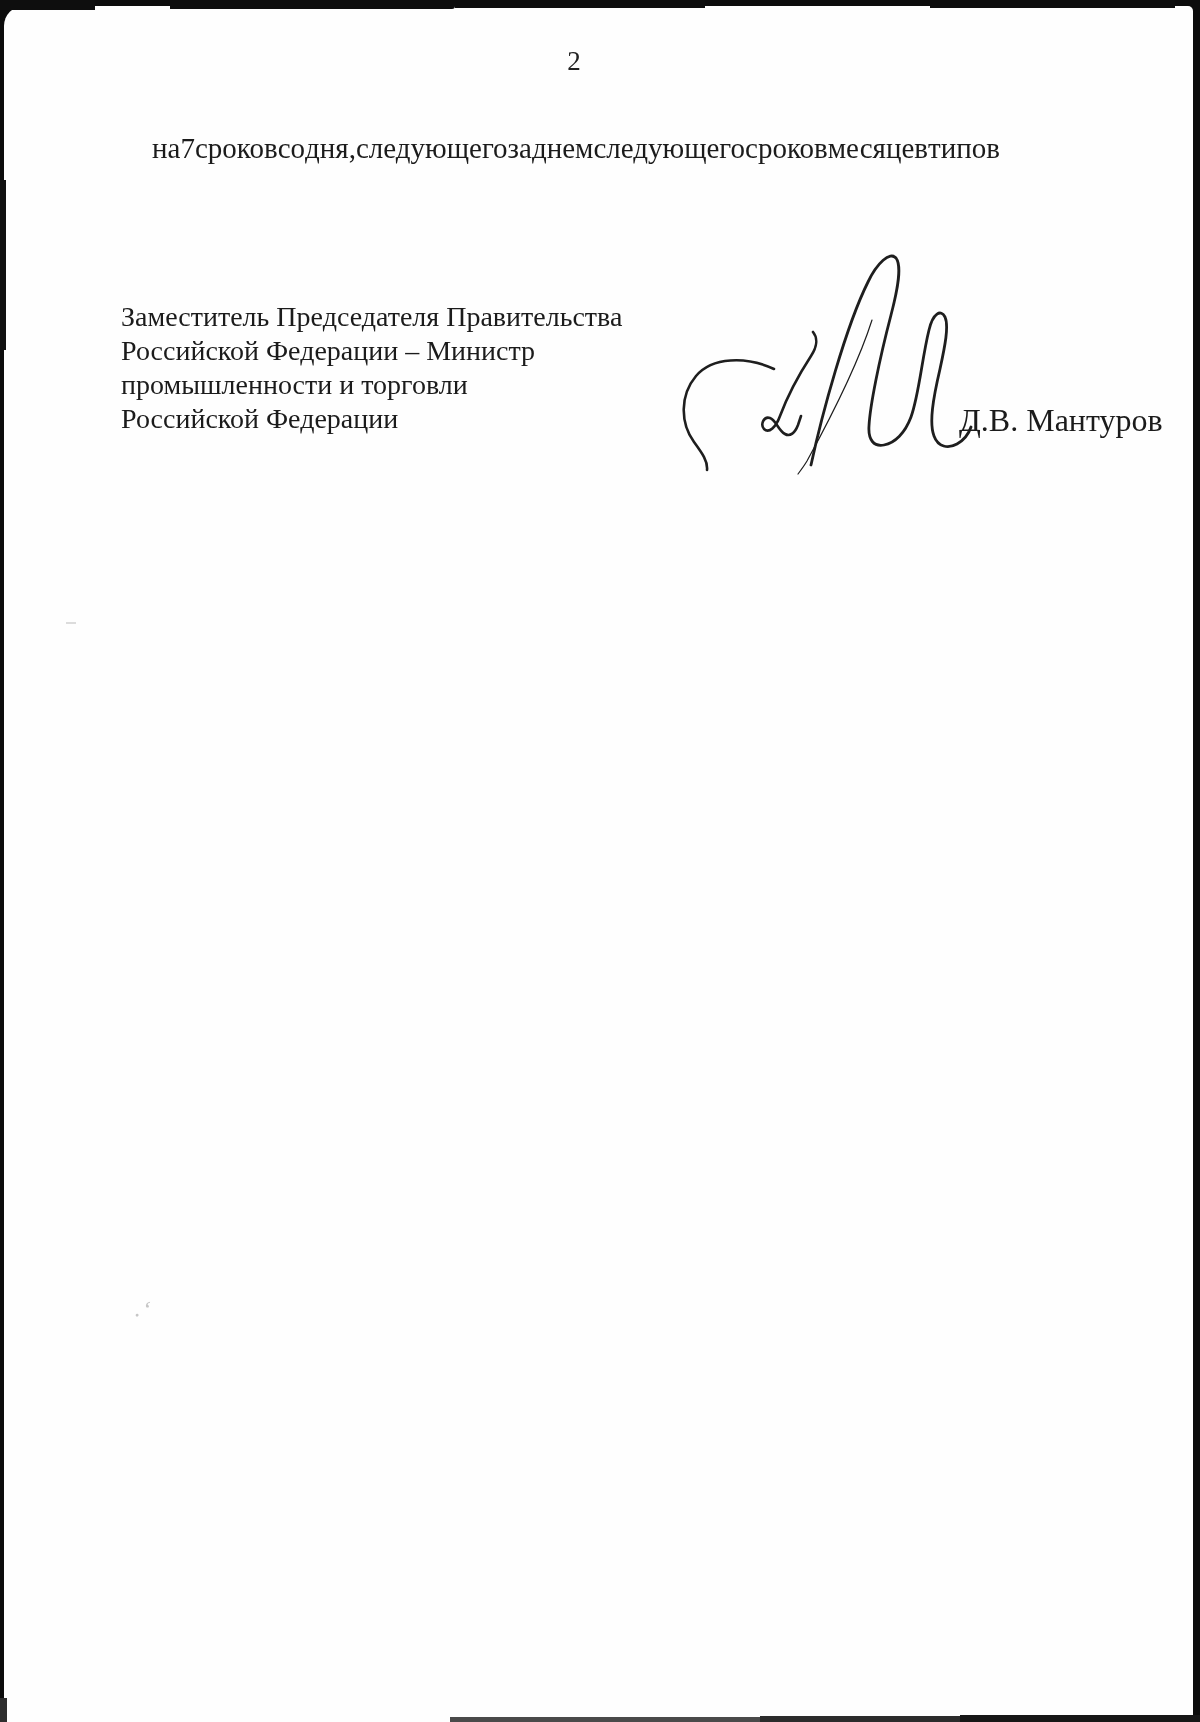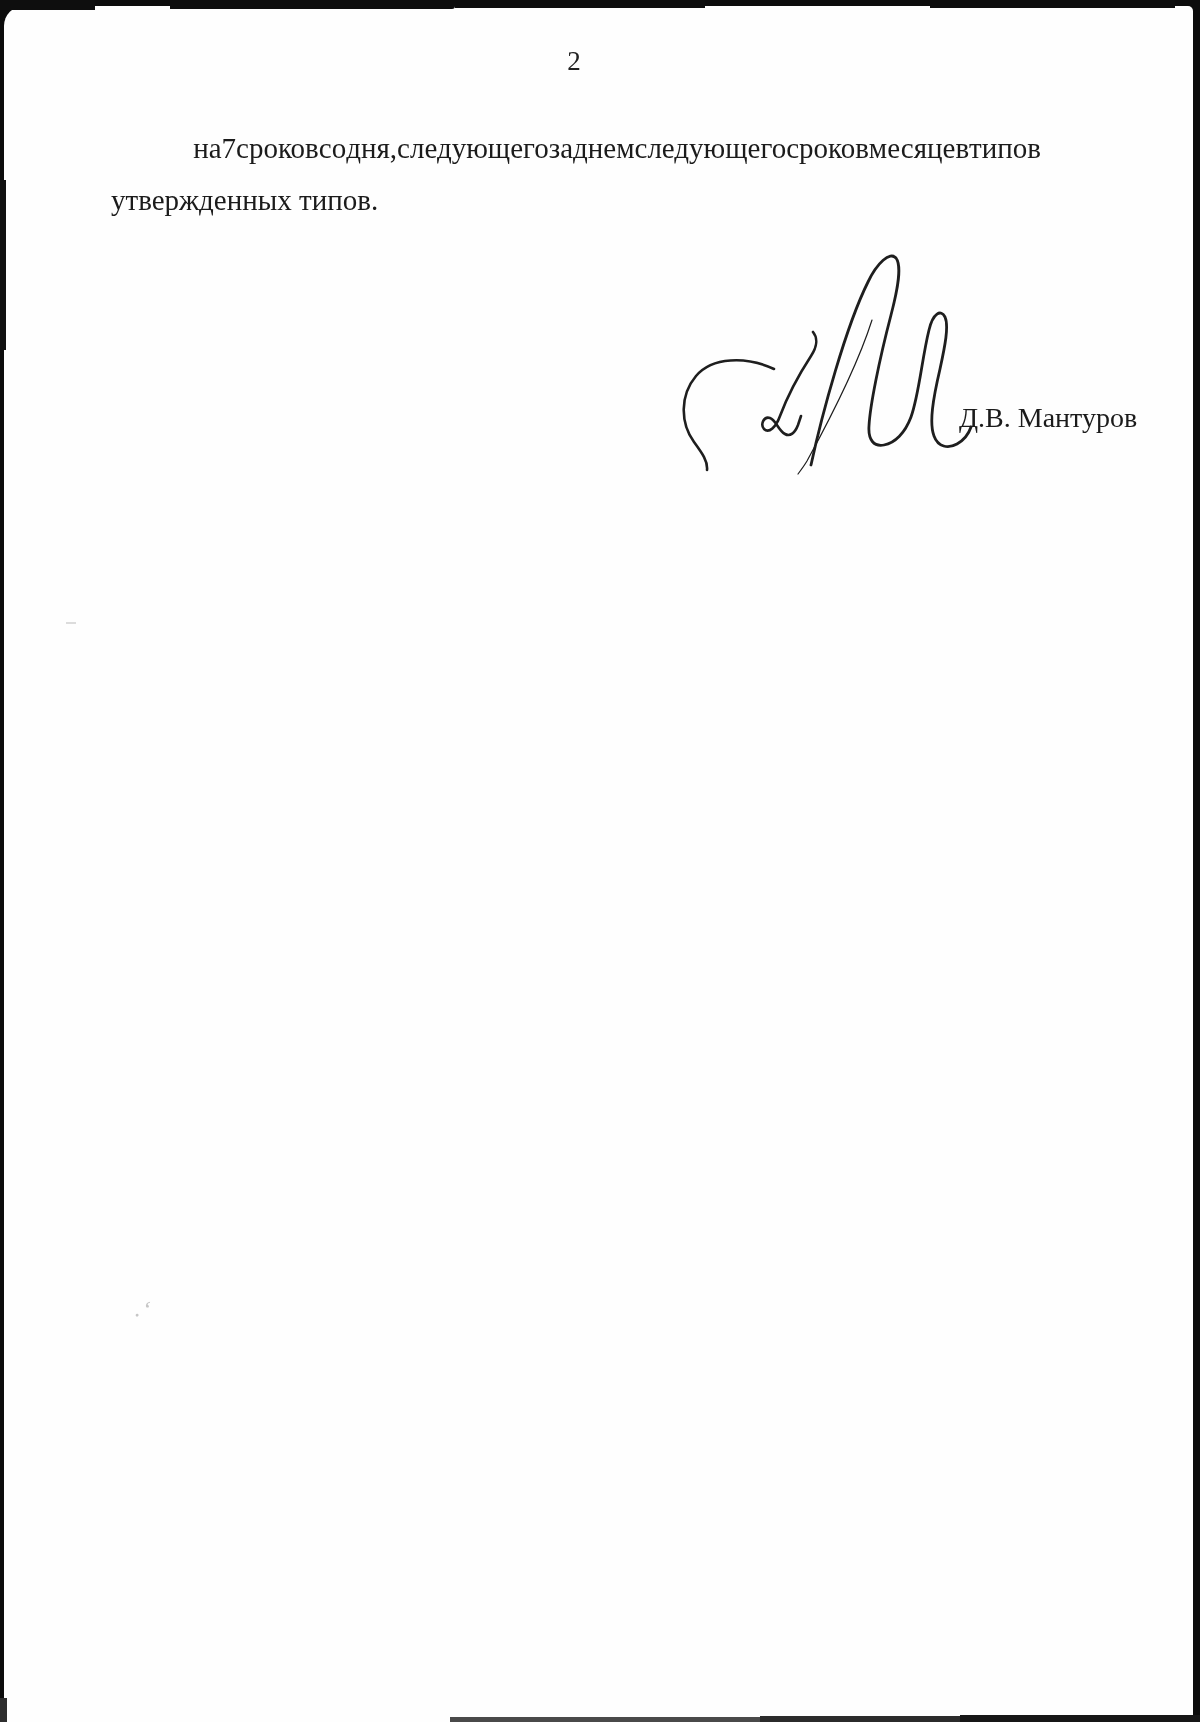--- a/index.html
+++ b/index.html
@@ -52,36 +52,36 @@
     position: absolute;
     left: 107px;
     top: 116px;
     width: 930px;
     font-size: 29px;
     line-height: 52px;
     color: #1b1b1b;
   }
   .line-justified {
     display: flex;
-    justify-content: flex-end;
+    justify-content: center;
   }
   .sig-block {
     position: absolute;
     left: 117px;
     top: 294px;
     width: 560px;
     font-size: 28px;
     line-height: 34px;
     color: #1b1b1b;
   }
   .signer-name {
     position: absolute;
     left: 955px;
     top: 396px;
-    font-size: 28px;
+    font-size: 32px;
     color: #1b1b1b;
     white-space: nowrap;
   }
   .signature-svg {
     position: absolute;
     left: 610px;
     top: 212px;
     width: 420px;
     height: 262px;
   }
@@ -120,23 +120,28 @@
           <span>со</span>
           <span>дня,</span>
           <span>следующего</span>
           <span>за</span>
           <span>днем</span>
           <span>следующего</span>
           <span>сроков</span>
           <span>месяцев</span>
           <span>типов</span>
         </div>
-      <div>утвержденных типов.</div>
     </div>
 
+    <div class="sig-block">
+      <div>Заместитель Председателя Правительства</div>
+      <div>Российской Федерации – Министр</div>
+      <div>промышленности и торговли</div>
+      <div>Российской Федерации</div>
+    </div>
 
     <svg class="signature-svg" viewBox="0 0 420 262" fill="none" stroke="#1e1e1e" stroke-linecap="round">
 
       <path stroke-width="2.6" d="M 160,151 C 132,138 98,139 82,158 C 66,177 66,205 80,224 C 88,235 94,243 93,252"></path>
 
       <path stroke-width="2.6" d="M 199,114 C 204,120 203,129 197,138 C 184,158 172,182 166,198 C 162,209 155,216 150,211 C 146,206 150,198 156,200 C 162,202 164,212 171,216 C 176,219 181,215 184,207 C 185,204 186,201 187,198"></path>
 
       <path stroke-width="2.8" d="M 197,247 C 208,196 232,108 254,64 C 263,45 276,33 282,40 C 288,48 284,70 277,97 C 265,143 256,188 255,208 C 254,222 260,229 270,227 C 281,225 291,215 297,199 C 305,177 308,140 315,112 C 319,95 327,91 331,99 C 335,108 331,128 326,151 C 319,181 315,205 320,218 C 324,229 334,231 343,226 C 350,222 355,215 357,209"></path>
 
       <path stroke-width="1.2" d="M 258,102 C 246,140 222,190 193,243 C 190,248 187,252 184,256"></path>

